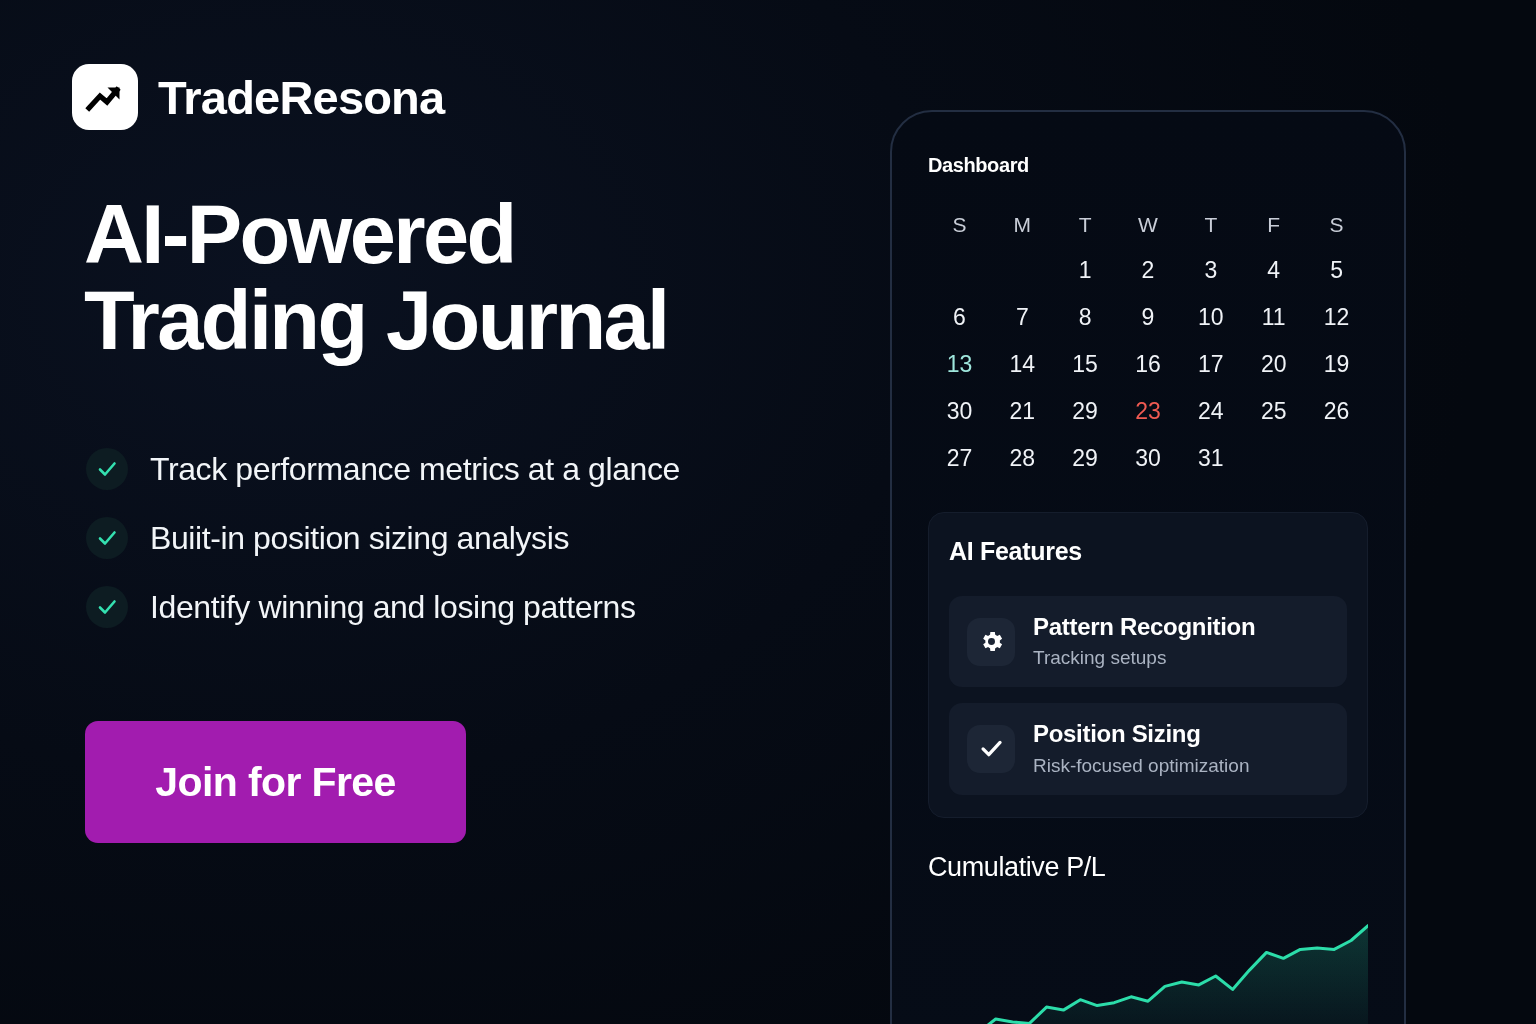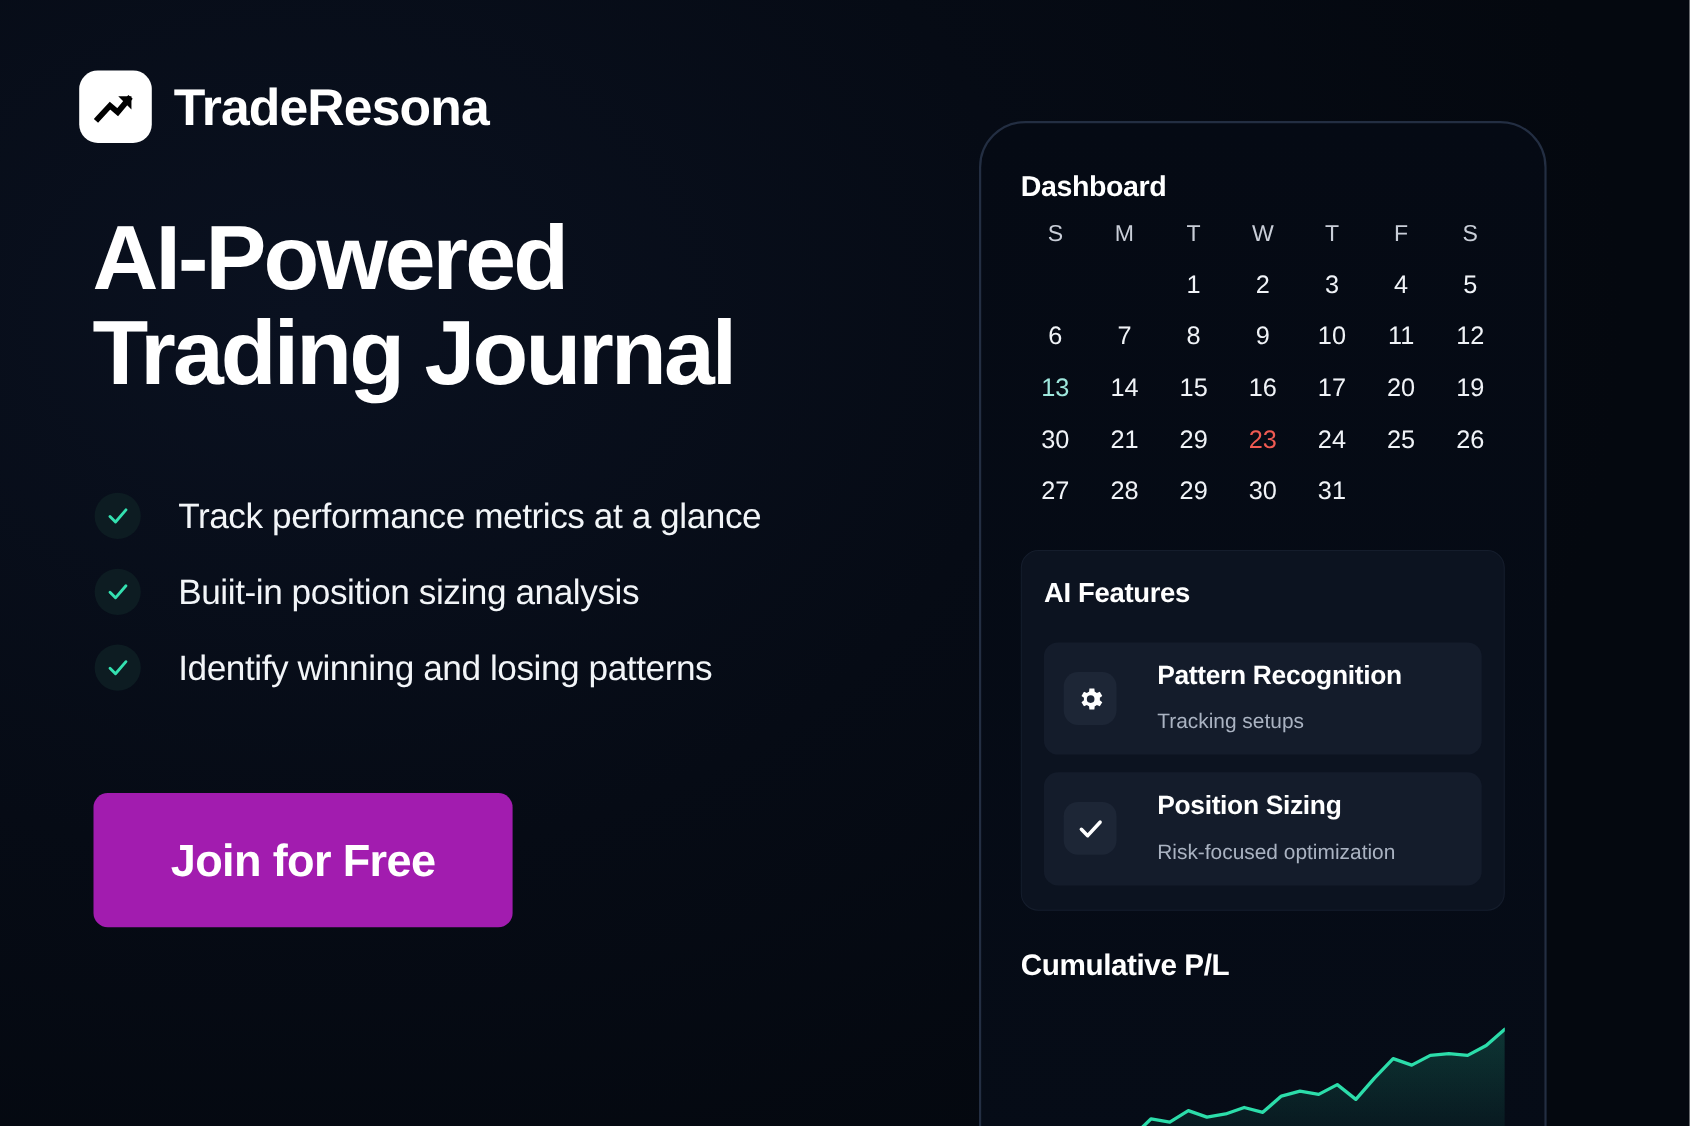--- a/index.html
+++ b/index.html
@@ -23,21 +23,21 @@
   }
   .brand-name { font-size:47px; font-weight:bold; letter-spacing:-0.8px; color:#ffffff; line-height:1; }
 
   .headline {
     position:absolute; left:84px; top:192px; width:760px;
     font-size:83px; font-weight:bold; line-height:1.04; letter-spacing:-2.6px; color:#ffffff;
   }
   .headline .l2 { display:block; }
 
   .bullets { position:absolute; left:86px; top:448px; display:flex; flex-direction:column; gap:27px; }
-  .bullet { display:flex; align-items:center; gap:34px; }
+  .bullet { display:flex; align-items:center; gap:22px; }
   .bullet-check {
     width:42px; height:42px; border-radius:50%; background:#0d1c22;
     display:flex; align-items:center; justify-content:center; flex:0 0 auto;
   }
   .bullet-text { font-size:32px; font-weight:400; color:#f2f5f8; letter-spacing:-0.4px; line-height:1; }
 
   .cta {
     position:absolute; left:85px; top:721px; width:381px; height:122px;
     background:#a21caf; border:none; border-radius:13px; cursor:pointer;
     display:flex; align-items:center; justify-content:center;
@@ -46,21 +46,21 @@
 
   
   .phone {
     position:absolute; left:890px; top:110px; width:516px; height:960px;
     border:2px solid #232e42; border-top-left-radius:42px; border-top-right-radius:42px;
     background:linear-gradient(180deg,#050a14 0%,#060c17 100%);
     overflow:hidden;
   }
   .phone-inner { position:relative; width:100%; height:100%; padding:42px 36px 0 36px; }
 
-  .dash-title { font-size:26px; font-weight:bold; color:#ffffff; letter-spacing:-0.4px; margin-bottom:16px; }
+  .dash-title { font-size:20px; font-weight:bold; color:#ffffff; letter-spacing:-0.4px; margin-bottom:36px; }
 
   .cal-grid { display:grid; grid-template-columns:repeat(7,1fr); row-gap:20px; }
   .cal-dow { text-align:center; font-size:21px; color:#c9ced8; font-weight:400; }
   .cal-day { text-align:center; font-size:23px; color:#f0f3f7; font-weight:400; }
   .cal-day.empty { color:transparent; }
   .cal-day.teal { color:#9fe7dd; }
   .cal-day.red  { color:#ef5a52; }
 
   .ai-panel {
     margin-top:40px; background:#0c1320; border:1px solid #151d2c;
@@ -69,25 +69,25 @@
   .ai-panel-title { font-size:25px; font-weight:bold; color:#ffffff; margin-bottom:30px; letter-spacing:-0.3px; }
   .ai-card {
     display:flex; align-items:center; gap:18px;
     background:#141c2b; border-radius:13px; padding:18px 18px; margin-bottom:16px;
   }
   .ai-card:last-child { margin-bottom:0; }
   .ai-icon {
     width:48px; height:48px; border-radius:13px; background:#1d2636;
     display:flex; align-items:center; justify-content:center; flex:0 0 auto;
   }
-  .ai-texts { display:flex; flex-direction:column; gap:19px;margin-left:19px; }
+  .ai-texts { display:flex; flex-direction:column; gap:8px; }
   .ai-card-title { font-size:24px; font-weight:bold; color:#ffffff; letter-spacing:-0.3px; line-height:1.1; }
   .ai-card-sub { font-size:19px; color:#aab3c2; font-weight:400; line-height:1.1; }
 
-  .pl-title { margin-top:34px; font-size:27px; font-weight:bold; color:#ffffff; letter-spacing:-0.4px; }
+  .pl-title { margin-top:34px; font-size:27px; font-weight:normal; color:#ffffff; letter-spacing:-0.4px; }
   .pl-chart { margin-top:14px; width:100%; height:160px; }
 </style>
 </head>
 <body>
 
 <div class="stage">
 
   <div class="left">
 
     <div class="brand">

